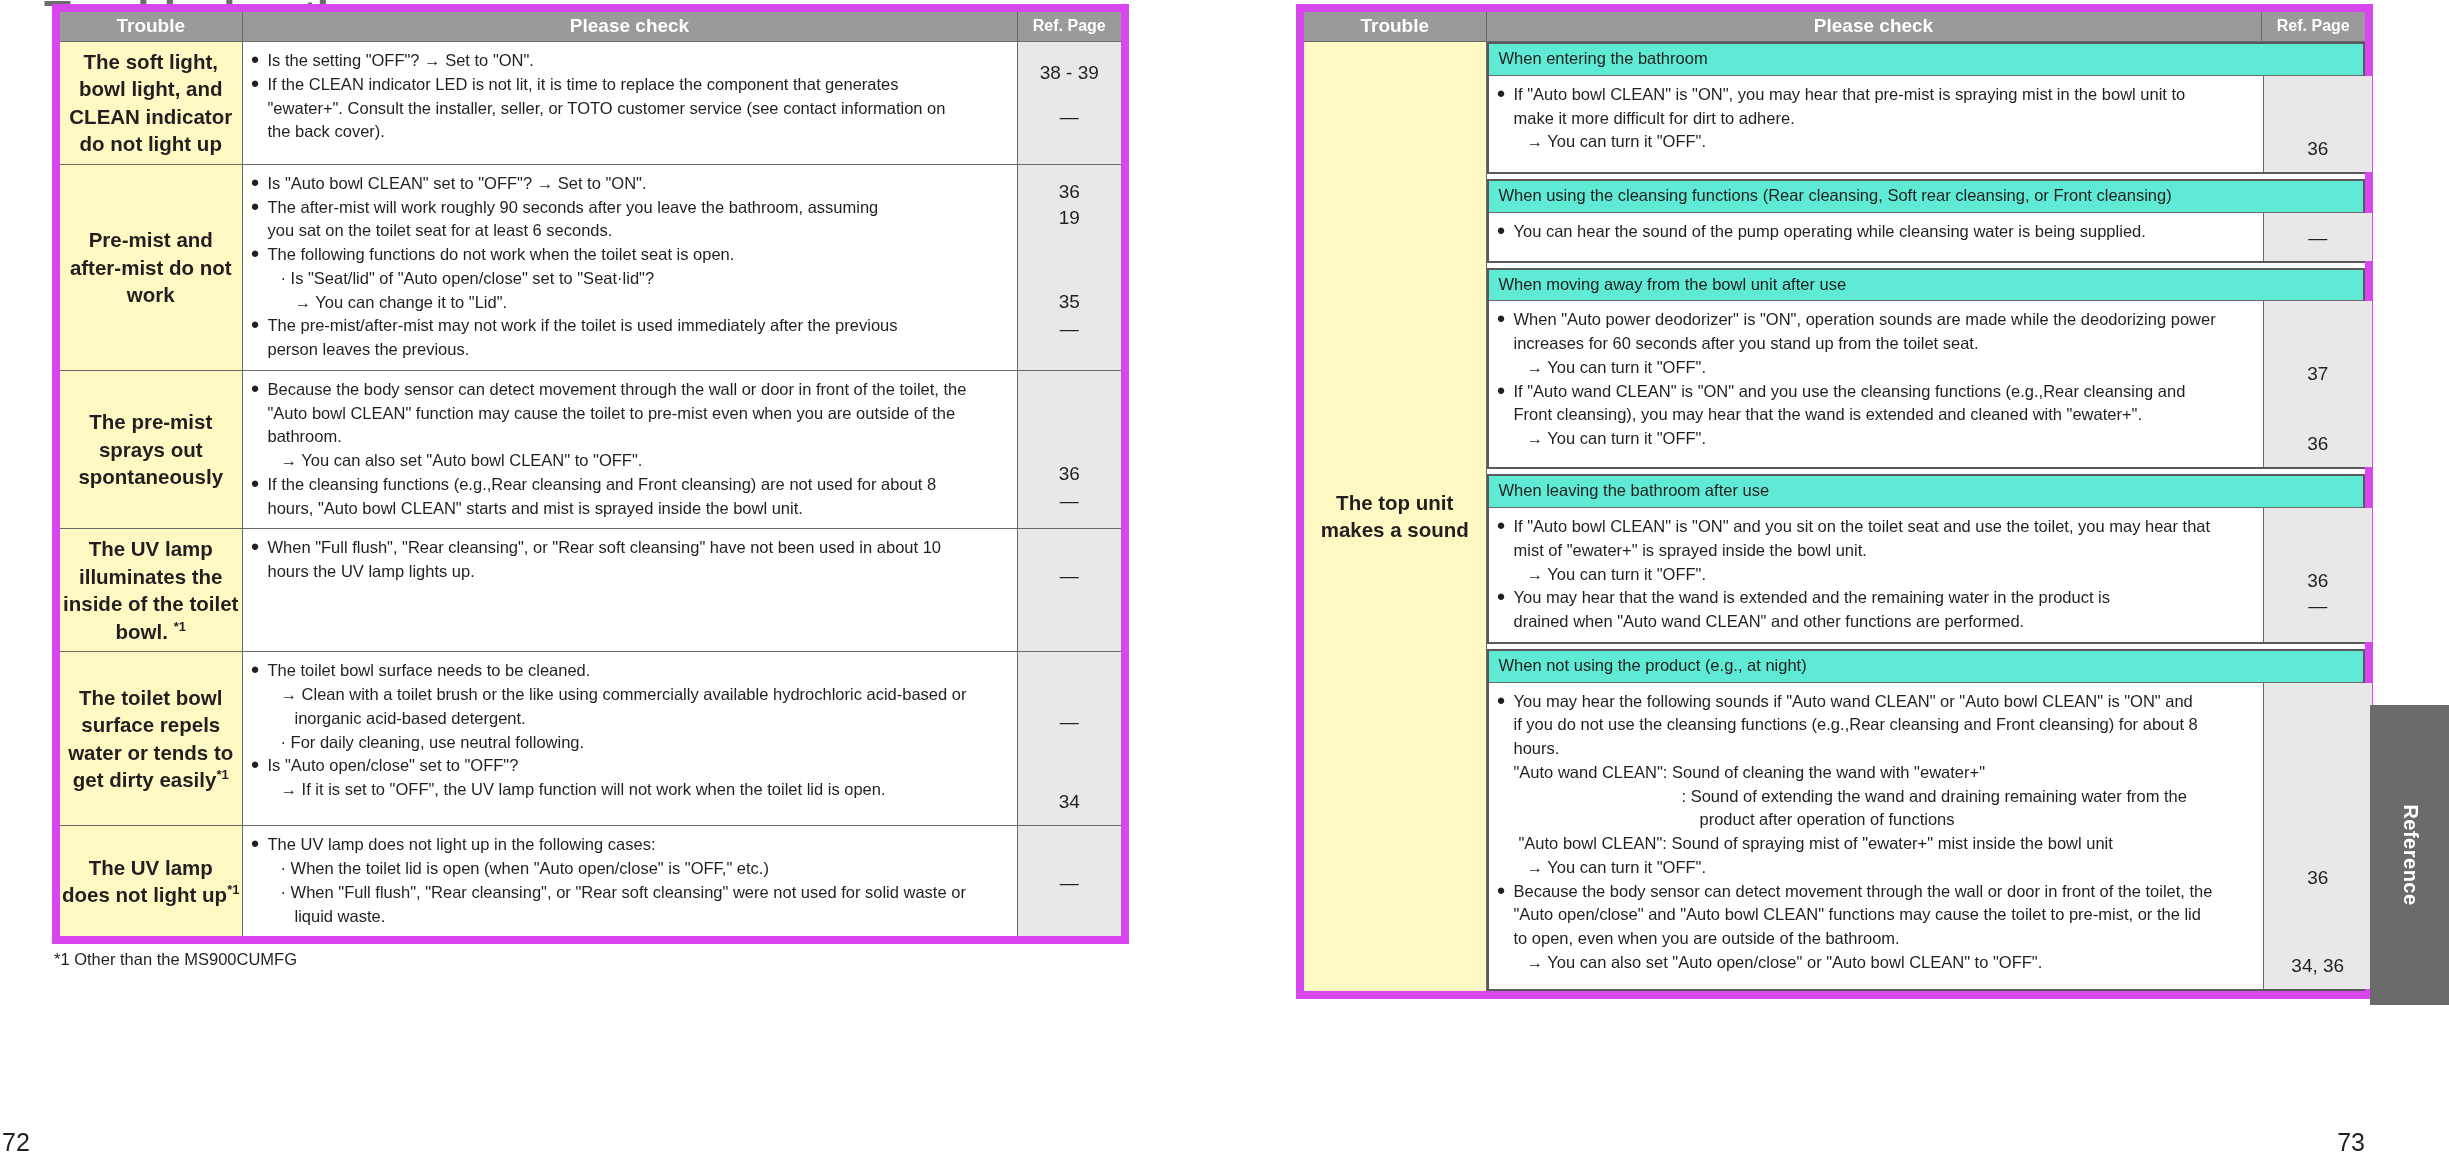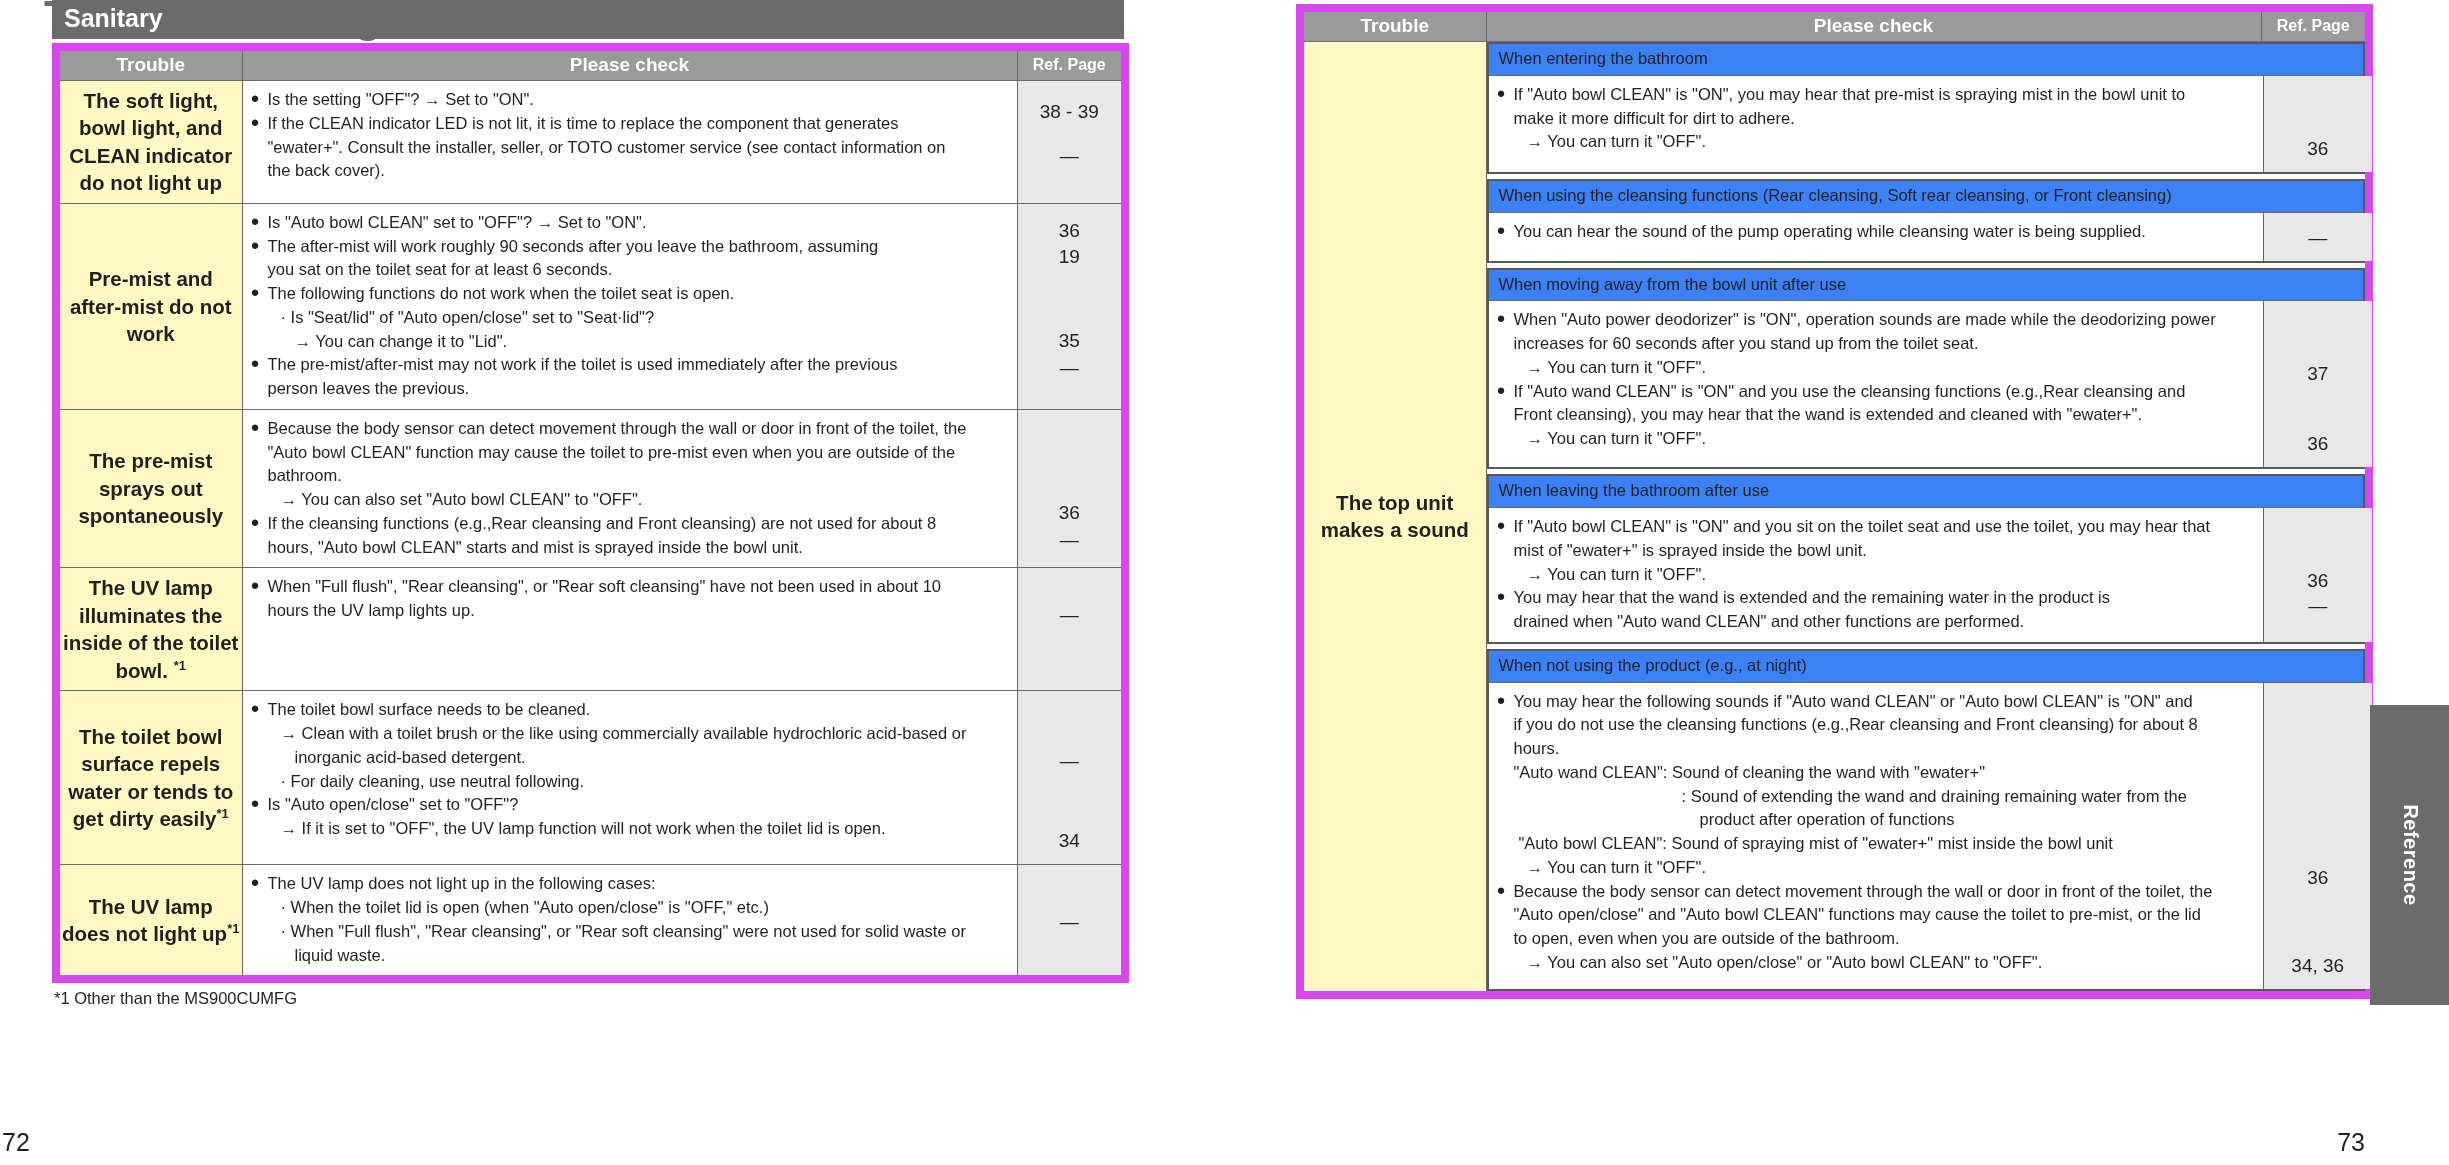--- a/index.html
+++ b/index.html
@@ -108,21 +108,21 @@
   .plain-ii { display:block; padding-left: 185px; }
   .just     { text-align: justify; text-align-last: left; }
 
   
   .group { border: 2px solid #595959; margin: 0; }
   .group + .group { margin-top: 5px; }
   .group-hdr {
     font-size: 16.5px;
     padding: 5px 8px 6px 10px;
     border-bottom: 1px solid #6a6a6a;
-    background: #3b82f6;
+    background: #5eead4;
     line-height: 1.2;
   }
   table.inner { border-collapse: collapse; width: 100%; table-layout: fixed; }
   table.inner td { border: 0; }
   table.inner td.check { padding: 7px 10px 8px 8px; }
   table.inner td.ref { border-left: 1px solid #6a6a6a; }
 
   td.nopad { padding: 0; border: 0; background:#ffffff; vertical-align: top; }
 
   
@@ -155,21 +155,20 @@
   .folio.left  { left: 2px; }
   .folio.right { right: 84px; }
 </style>
 </head>
 <body>
 
 <div class="page-title">Troubleshooting</div>
 
 <div class="spread left">
 
-  <div class="section-bar">Sanitary</div>
 
   <table class="tbl">
     <colgroup>
         <col style="width:186px">
         <col style="width:775px">
         <col style="width:108px">
       </colgroup>
     <thead>
       <tr>
         <th>Trouble</th>

